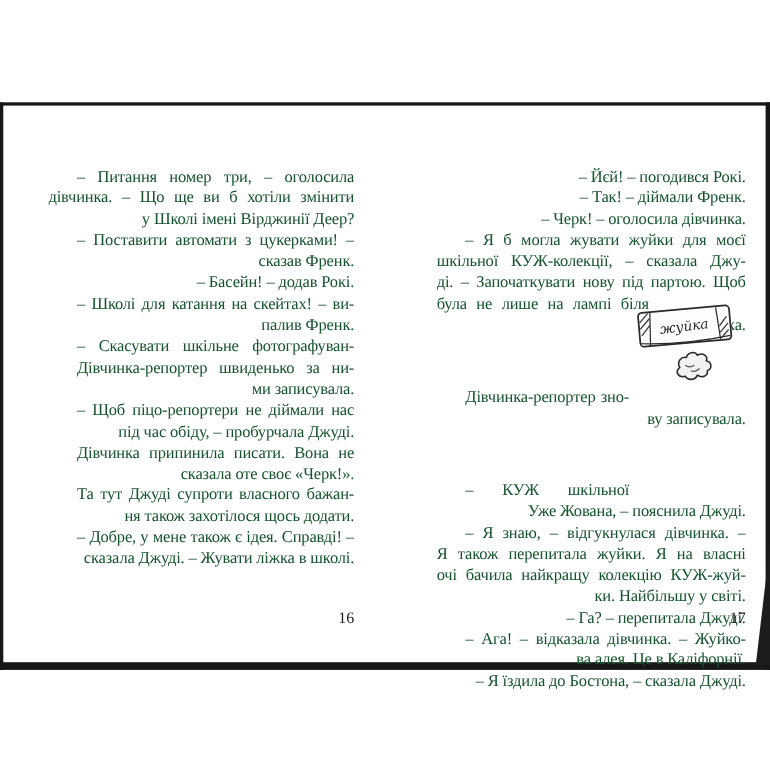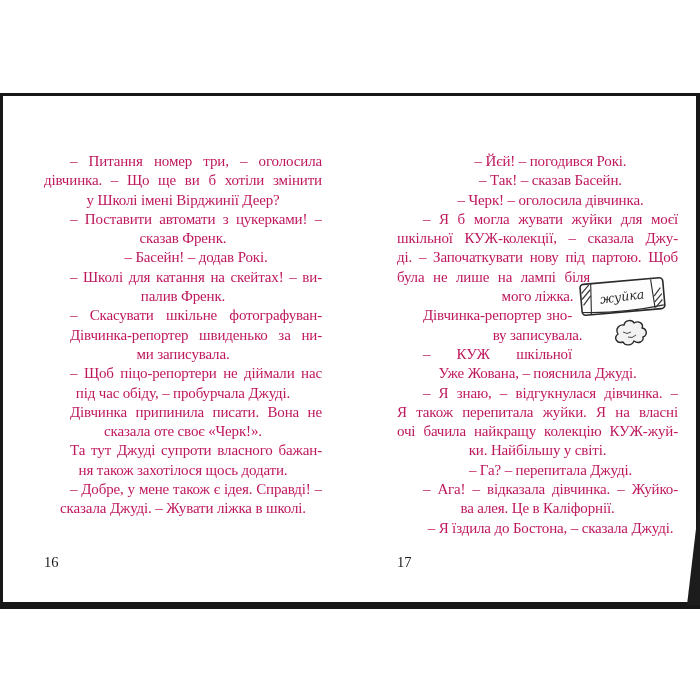--- a/index.html
+++ b/index.html
@@ -12,34 +12,34 @@
   .frame{position:absolute;background:#171717;}
   .frame-top{left:0;top:93px;width:700px;height:3px;}
   .frame-left{left:0;top:93px;width:3px;height:516px;}
   .frame-right{left:696px;top:93px;width:4px;height:516px;}
   .frame-bottom{left:0;top:602px;width:700px;height:7px;}
   .shadow-wedge{
     left:687px;top:495px;width:13px;height:110px;background:#1c1c1c;
     clip-path:polygon(100% 0,100% 100%,0 100%);
   }
   
-  .page-col{position:absolute;top:152px;color:#be185d;}
+  .page-col{position:absolute;top:152px;color:#14532d;}
   .page-col.left{left:44px;width:278px;}
   .page-col.right{left:397px;width:281px;}
   .line{
     height:19.3px;line-height:19.3px;font-size:15px;
     letter-spacing:-0.15px;overflow:hidden;
   }
   .j{text-align:justify;text-align-last:justify;}
-  .e{text-align:center;}
+  .e{text-align:right;}
   .i{padding-left:26px;}
   .s1{margin-right:88px;}
-  .s2{margin-right:106px;}
+  .s2{margin-right:106px;margin-top:46px;}
   .folio{
-    position:absolute;top:554px;text-align:left;
+    position:absolute;top:554px;text-align:right;
     font-size:14.5px;color:#1b1b1b;
   }
   .folio.left{left:44px;width:278px;}
   .folio.right{left:397px;width:281px;}
   
   .illustration{position:absolute;left:570px;top:272px;width:108px;height:84px;}
 </style>
 </head>
 <body>
 
@@ -66,21 +66,21 @@
   <div class="line i j">Дівчинка припинила писати. Вона не</div>
   <div class="line e">сказала оте своє «Черк!».</div>
   <div class="line i j">Та тут Джуді супроти власного бажан-</div>
   <div class="line e">ня також захотілося щось додати.</div>
   <div class="line i j">– Добре, у мене також є ідея. Справді! –</div>
   <div class="line e">сказала Джуді. – Жувати ліжка в школі.</div>
 </div>
 
 <div class="page-col right">
   <div class="line i e">– Йєй! – погодився Рокі.</div>
-  <div class="line i e">– Так! – сказав Басейн.</div>
+  <div class="line i e">– Так! – діймали Френк.</div>
   <div class="line i e">– Черк! – оголосила дівчинка.</div>
   <div class="line i j">– Я б могла жувати жуйки для моєї</div>
   <div class="line j">шкільної КУЖ-колекції, – сказала Джу-</div>
   <div class="line j">ді. – Започаткувати нову під партою. Щоб</div>
   <div class="line j s1">була не лише на лампі біля</div>
   <div class="line e">мого ліжка.</div>
   <div class="line i j s2">Дівчинка-репортер зно-</div>
   <div class="line e">ву записувала.</div>
   <div class="line i j s2">– КУЖ шкільної Колись</div>
   <div class="line e">Уже Жована, – пояснила Джуді.</div>

